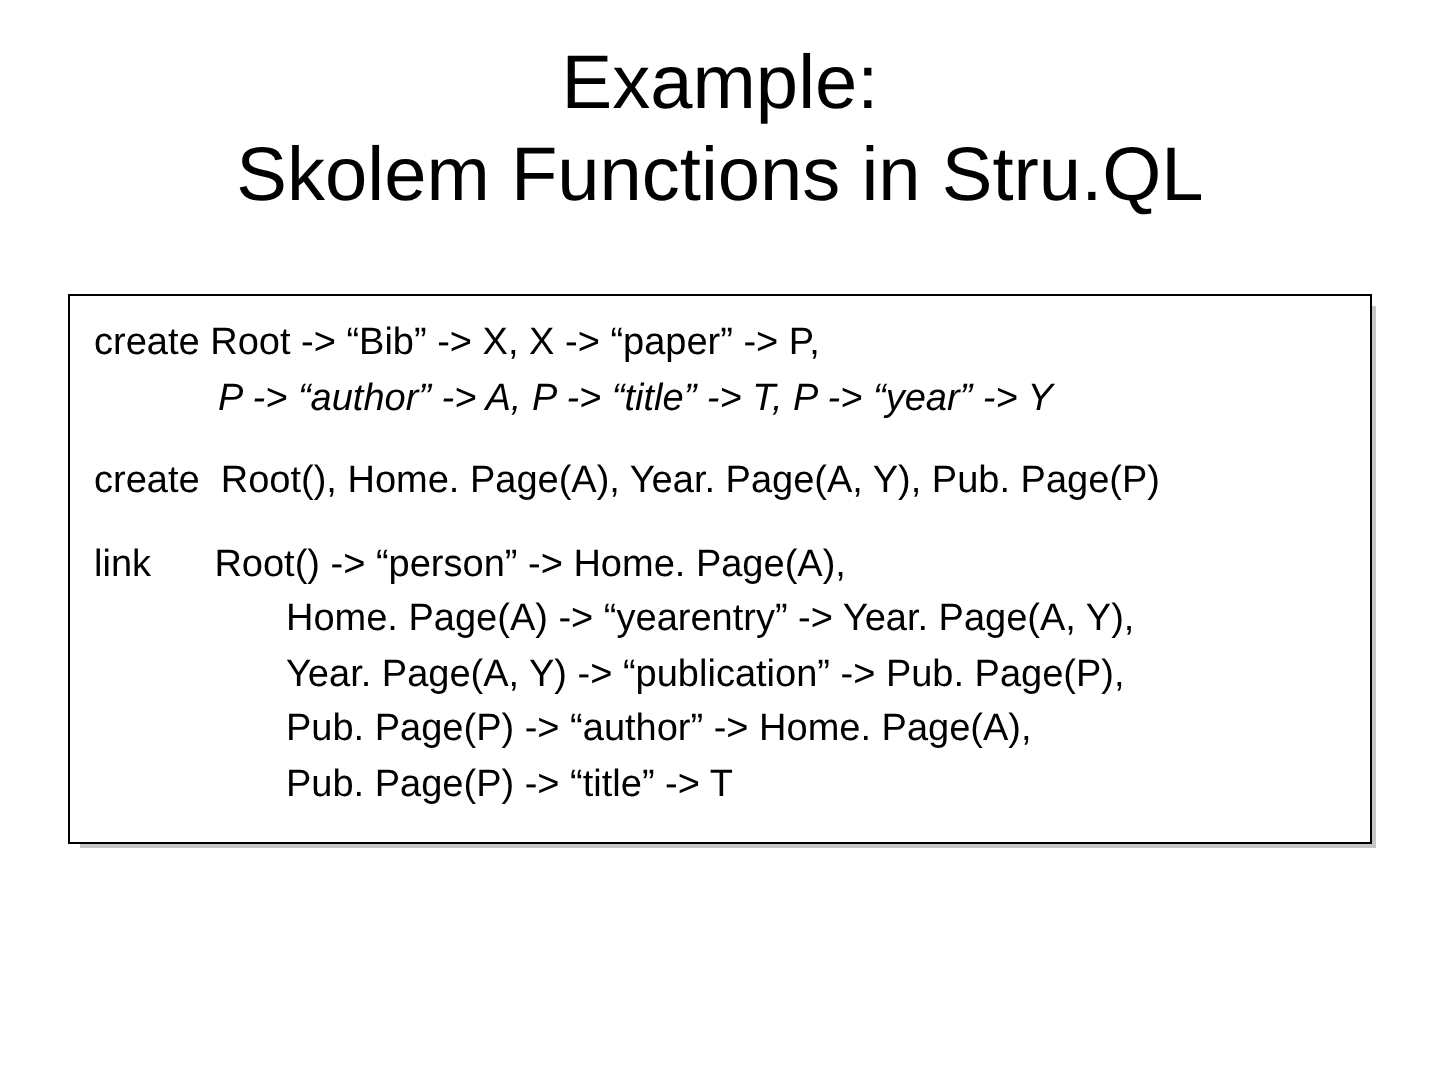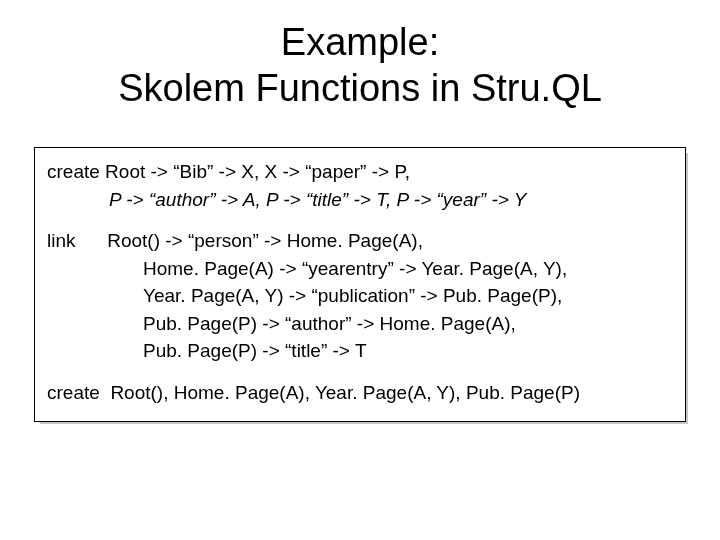--- a/index.html
+++ b/index.html
@@ -63,25 +63,25 @@
 <div class="code-box-wrapper">
   <div class="code-box-shadow"></div>
   <div class="code-box">
 
     <div class="clause">
       <div class="row"><span class="kw">create</span> <span>Root -&gt; “Bib” -&gt; X, X -&gt; “paper” -&gt; P,</span></div>
       <div class="row indent1"><span>P -&gt; “author” -&gt; A, P -&gt; “title” -&gt; T, P -&gt; “year” -&gt; Y</span></div>
     </div>
 
     <div class="clause">
+      <div class="row"><span class="kw">create</span>  <span>Root(), Home. Page(A), Year. Page(A, Y), Pub. Page(P)</span></div>
+    </div>
+
+    <div class="clause">
       <div class="row"><span class="kw">link</span>      <span>Root() -&gt; “person” -&gt; Home. Page(A),</span></div>
       <div class="row indent2"><span>Home. Page(A) -&gt; “yearentry” -&gt; Year. Page(A, Y),</span></div>
       <div class="row indent2"><span>Year. Page(A, Y) -&gt; “publication” -&gt; Pub. Page(P),</span></div>
       <div class="row indent2"><span>Pub. Page(P) -&gt; “author” -&gt; Home. Page(A),</span></div>
       <div class="row indent2"><span>Pub. Page(P) -&gt; “title” -&gt; T</span></div>
     </div>
 
-    <div class="clause">
-      <div class="row"><span class="kw">create</span>  <span>Root(), Home. Page(A), Year. Page(A, Y), Pub. Page(P)</span></div>
-    </div>
-
   </div>
 </div>
 
 </body></html>

